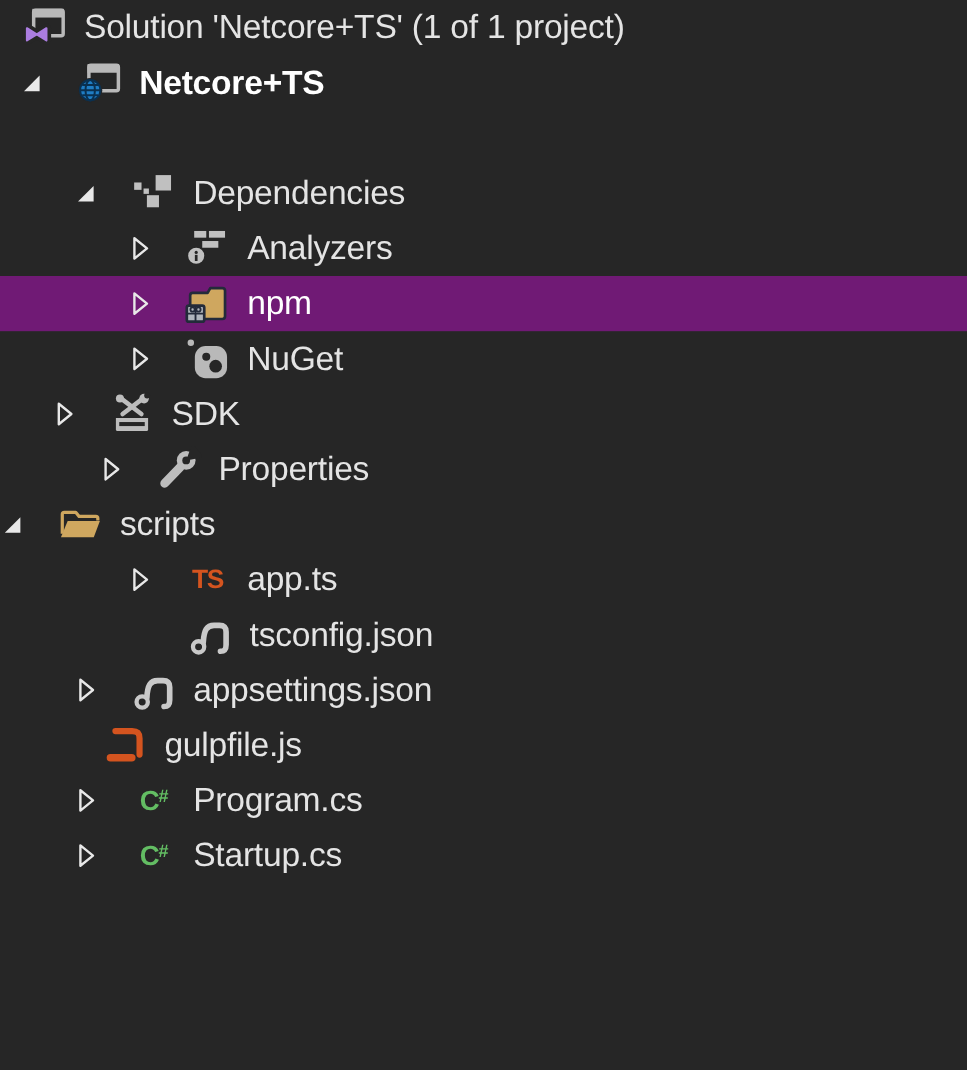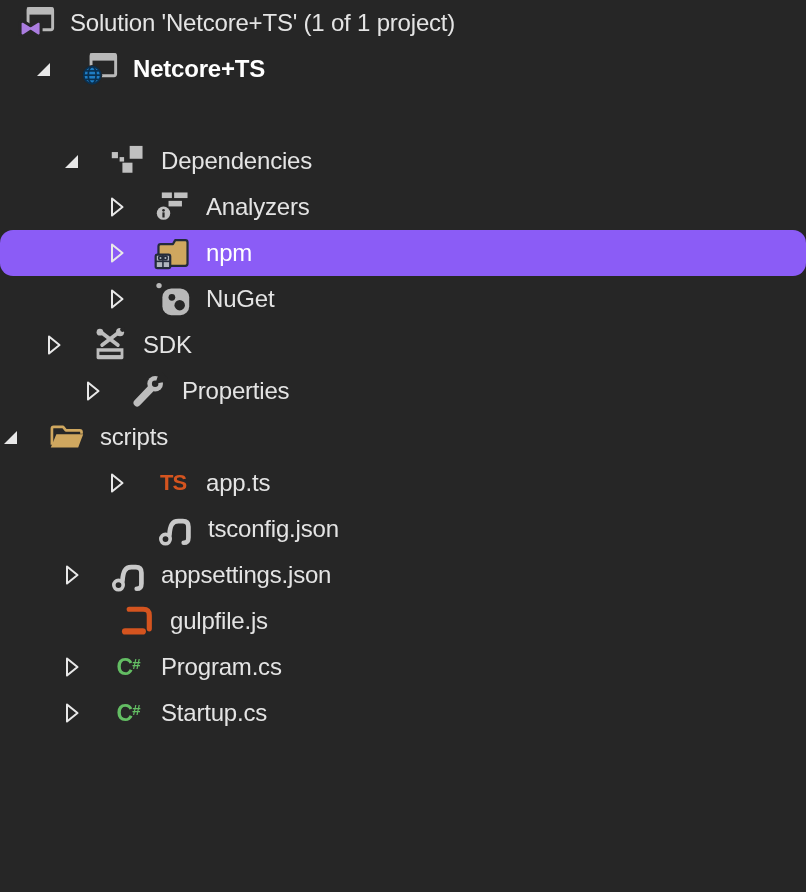--- a/index.html
+++ b/index.html
@@ -10,32 +10,32 @@
     -webkit-font-smoothing:antialiased;
   }
   .tree{
     position:absolute;top:0;left:0;width:806px;height:892px;
   }
   .row{
     display:flex;align-items:center;
     height:46px;width:806px;box-sizing:border-box;
     cursor:default;white-space:nowrap;
   }
-  .row.selected{background:#8b5cf6;border-radius:13px;}
+  .row.selected{background:#701a75;}
   .chev{
     width:22px;height:24px;flex:0 0 22px;margin-right:26px;
     display:flex;align-items:center;justify-content:center;
   }
   .icon{
     width:38px;height:38px;flex:0 0 38px;margin-right:14px;
     display:flex;align-items:center;justify-content:center;
     position:relative;
   }
   .label{
-    font-size:24px;letter-spacing:-0.2px;
+    font-size:28px;letter-spacing:-0.2px;
     color:#e4e4e4;line-height:46px;
   }
   .row.selected .label{color:#ffffff;}
   .row.bold .label{font-weight:700;color:#ffffff;}
   
   .glyph-ts{
     font-weight:700;font-size:22px;color:#d4541f;letter-spacing:-1px;
   }
   .glyph-cs{
     font-weight:700;font-size:23px;color:#63bd63;letter-spacing:-1px;
@@ -58,21 +58,21 @@
             <path d="M18.5,17.5 L11.3,22 L18.5,26.5 Z"></path>
           </g>
     <g stroke="#ab7de0" stroke-width="1.6" stroke-linejoin="round" fill="#ab7de0">
       <path d="M4,17.5 L11.3,22 L4,26.5 Z"></path>
             <path d="M18.5,17.5 L11.3,22 L18.5,26.5 Z"></path>
           </g>
   </svg>
       </span>
       <span class="label">Solution 'Netcore+TS' (1 of 1 project)</span>
     </div>
-    <div class="row bold" style="padding-left: 33px;">
+    <div class="row bold" style="padding-left: 16px;">
       <span class="chev">
         <svg width="20" height="22" viewBox="0 0 20 22">
   <polygon points="16,5 16,18 3,18" fill="#e8e8e8"></polygon>
         </svg>
       </span>
       <span class="icon">
         <svg width="38" height="38" viewBox="0 0 34 34">
     <rect x="9" y="4" width="22" height="19" rx="1.5" fill="none" stroke="#b9b9b9" stroke-width="2.6"></rect>
     <rect x="8" y="3" width="23.5" height="6.5" fill="#b9b9b9"></rect>
     <circle cx="10" cy="22.5" r="9" fill="#262626"></circle>
@@ -241,21 +241,21 @@
         </svg>
       </span>
       <span class="icon">
         <svg width="38" height="38" viewBox="0 0 34 34">
     <circle cx="8.5" cy="26" r="4.2" fill="none" stroke="#c9c9c9" stroke-width="3.2"></circle>
     <path d="M12,22.5 C12.5,13.5 14.5,10 20,10 L24,10 C27.5,10 29,11.5 29,15 L29,24.5 C29,27.8 28,29.3 24.8,29.3" fill="none" stroke="#c9c9c9" stroke-width="4.2" stroke-linecap="round"></path>
   </svg>
       </span>
       <span class="label">appsettings.json</span>
     </div>
-    <div class="row" style="padding-left: 70px;">
+    <div class="row" style="padding-left: 37px;">
       <span class="chev"></span>
       <span class="icon">
         <svg width="38" height="38" viewBox="0 0 34 34">
     <path d="M10,6.5 H22.5 C26.5,6.5 28,8 28,12 V24" fill="none" stroke="#d4541f" stroke-width="4.6" stroke-linecap="round"></path>
     <rect x="3.5" y="23.5" width="21.5" height="5.6" rx="2.8" fill="#d4541f"></rect>
   </svg>
       </span>
       <span class="label">gulpfile.js</span>
     </div>
     <div class="row" style="padding-left: 61px;">

